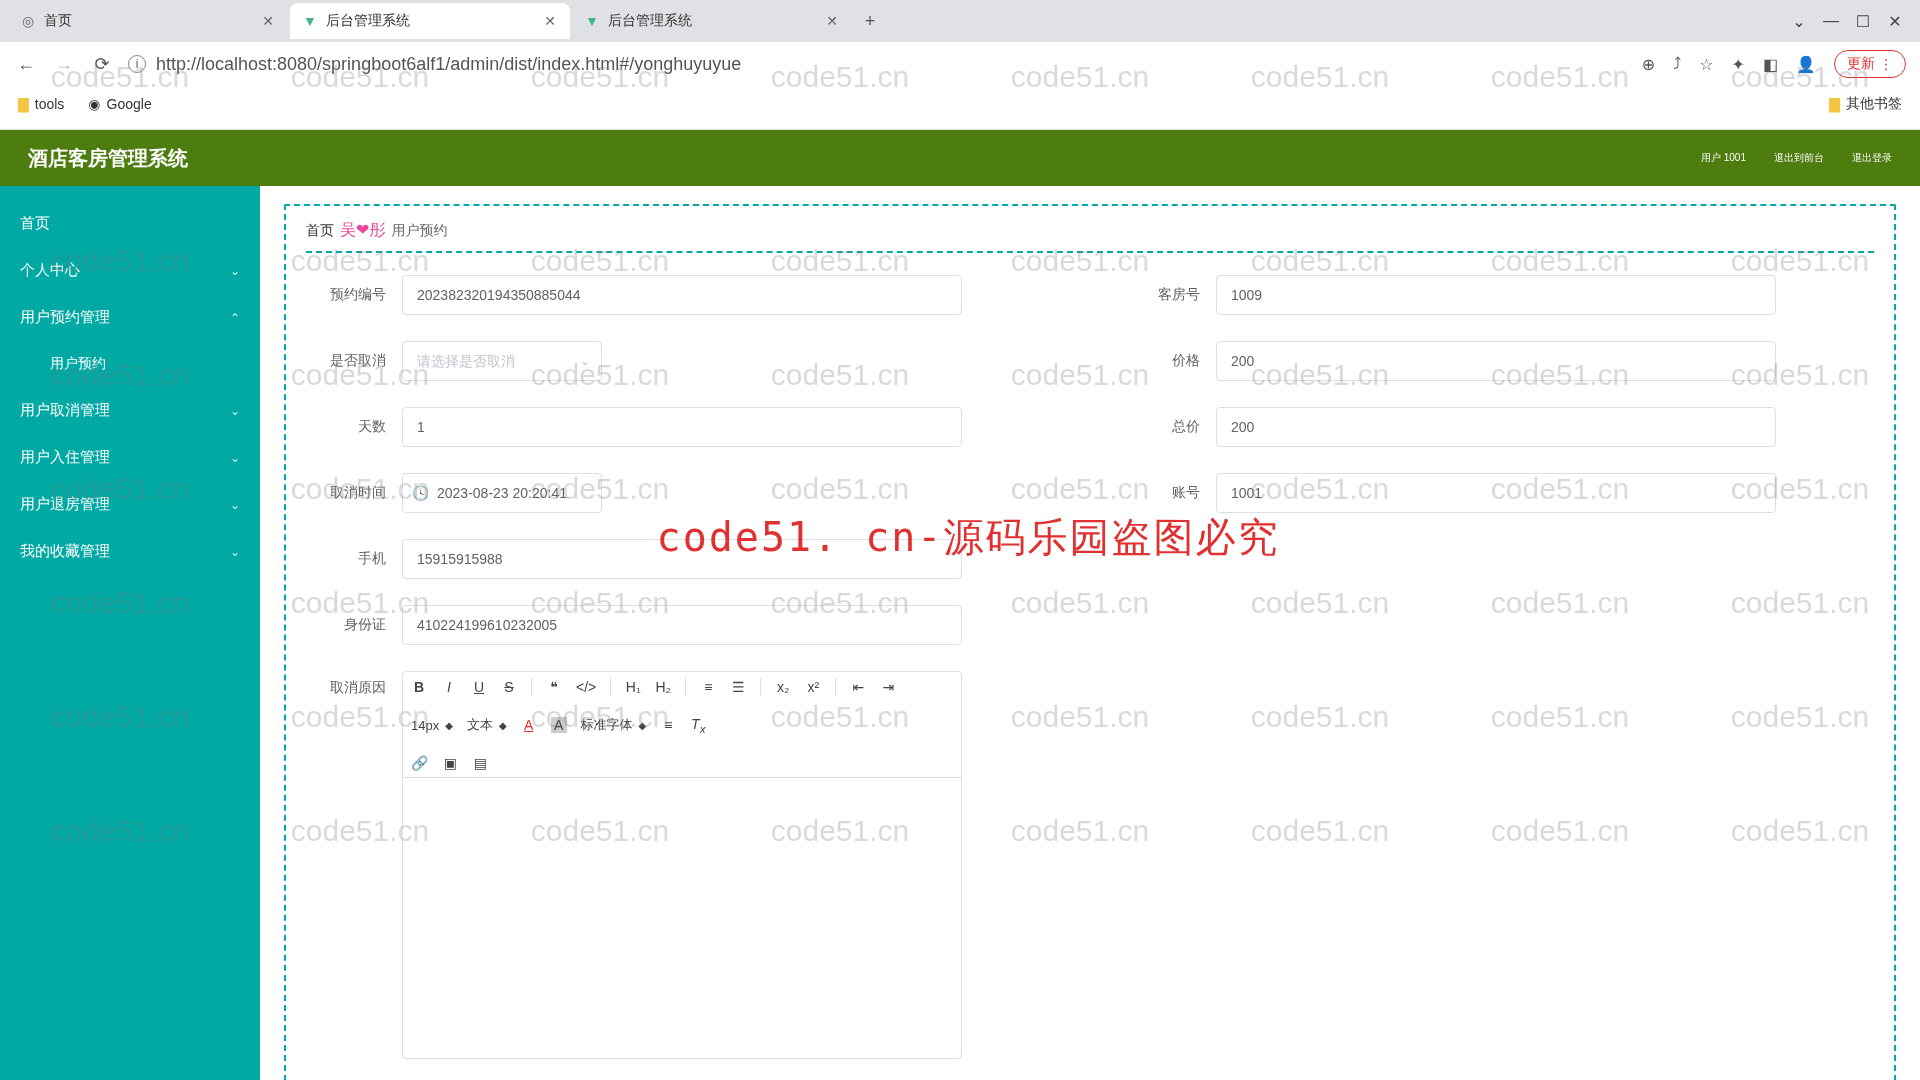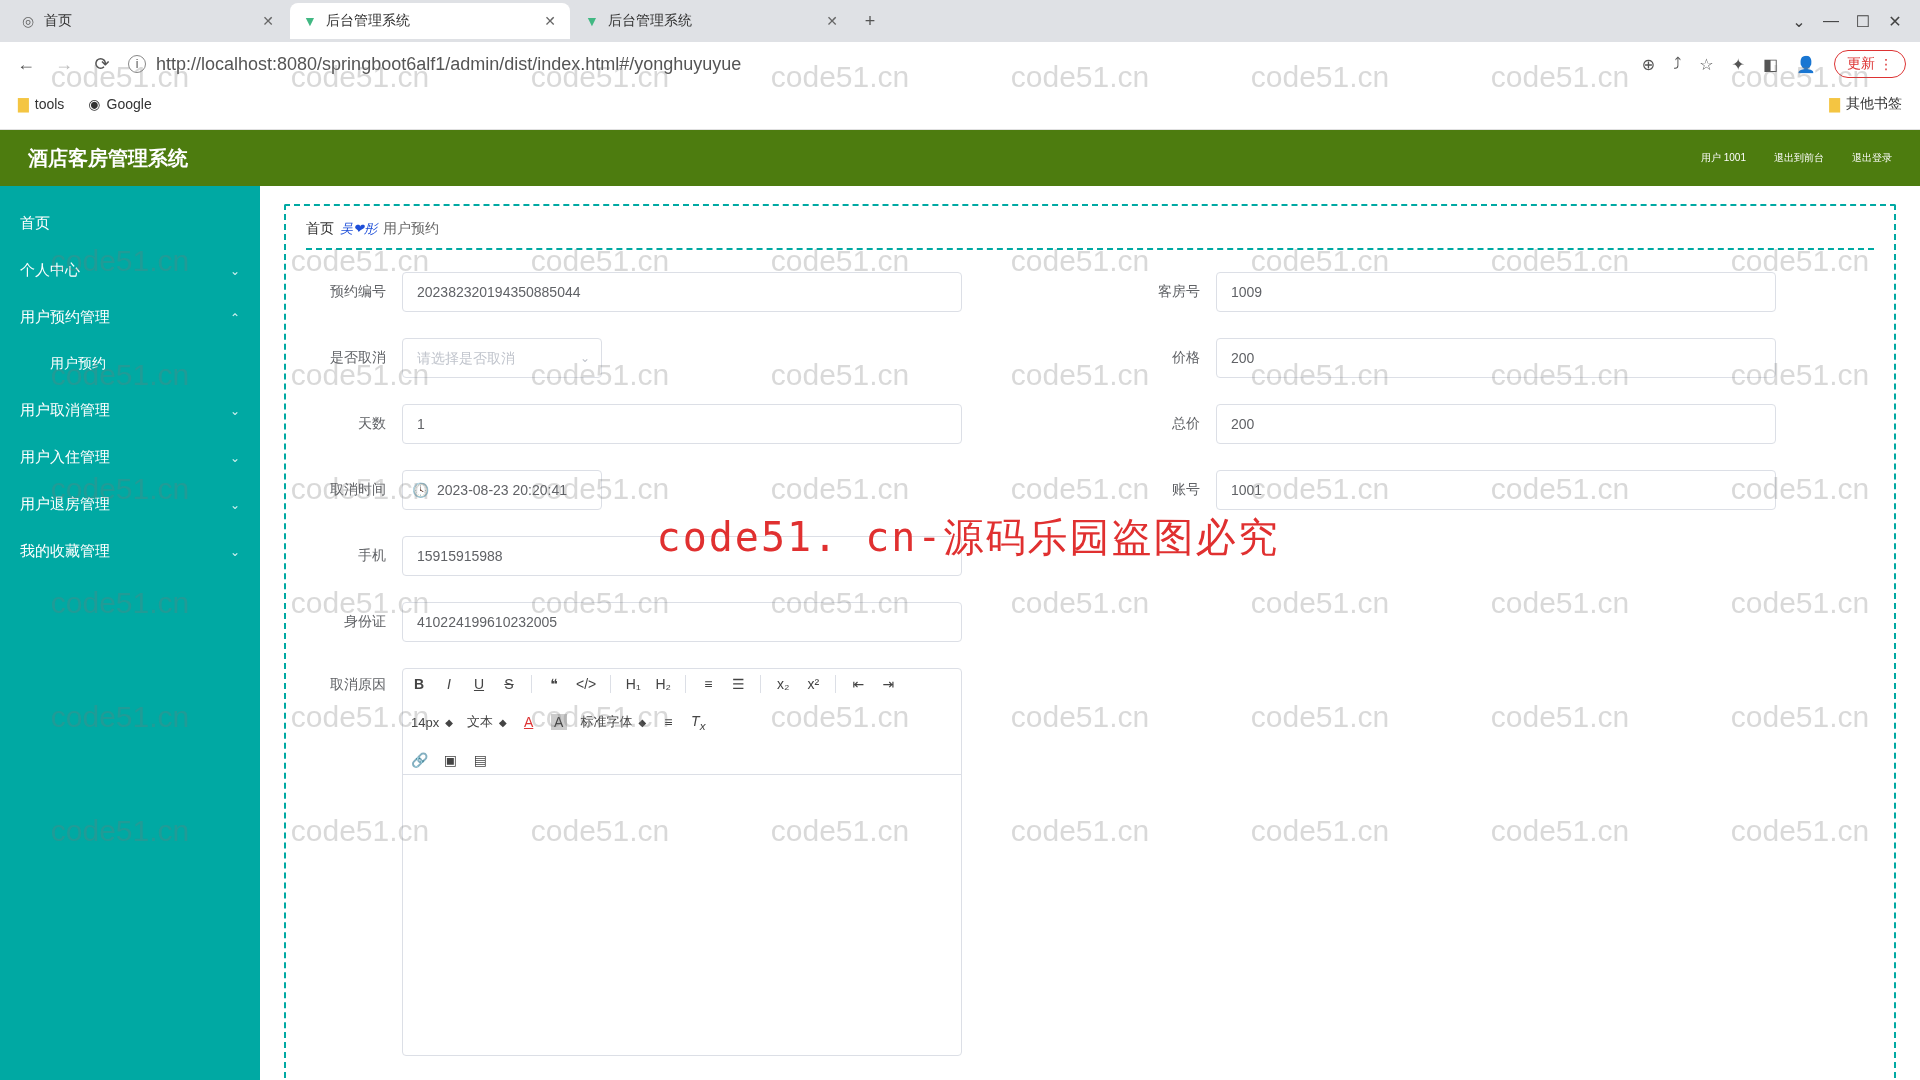--- a/index.html
+++ b/index.html
@@ -38,21 +38,21 @@
 .app-body { display: flex; height: calc(1080px - 130px - 56px); }
 .sidebar { width: 260px; background: #00a9a3; color: #fff; padding-top: 14px; }
 .menu-item { padding: 14px 20px; font-size: 15px; cursor: pointer; display: flex; align-items: center; justify-content: space-between; }
 .menu-item.sub { padding-left: 50px; font-size: 14px; }
 .chevron { font-size: 12px; color: #d0f0ee; }
 
 .main { flex: 1; background: #fff; padding: 0; overflow: auto; }
 .content-wrap { margin: 18px 24px; border: 2px dashed #00a9a3; border-radius: 2px; padding: 14px 20px 30px; min-height: 800px; }
 .breadcrumb { font-size: 14px; color: #666; display: flex; align-items: center; gap: 6px; border-bottom: 2px dashed #00a9a3; padding-bottom: 10px; margin-bottom: 22px; }
 .breadcrumb .home { color: #333; font-weight: 500; }
-.breadcrumb .heart { color: #1d4ed8; font-size: 13px; font-style: italic; }
+.breadcrumb .heart { color: #ec4899; font-size: 16px; }
 
 
 .form-grid { display: grid; grid-template-columns: 1fr 1fr; column-gap: 60px; row-gap: 26px; }
 .form-row { display: flex; align-items: center; }
 .form-row.full { grid-column: 1 / 3; }
 .form-label { width: 80px; text-align: right; margin-right: 16px; font-size: 14px; color: #606266; }
 .form-input { flex: 1; height: 40px; border: 1px solid #dcdfe6; border-radius: 4px; padding: 0 14px; font-size: 14px; color: #606266; max-width: 560px; }
 .form-input::placeholder { color: #c0c4cc; }
 .form-select { position: relative; }
 .form-select .arrow { position: absolute; right: 12px; top: 50%; transform: translateY(-50%); color: #c0c4cc; font-size: 12px; }

